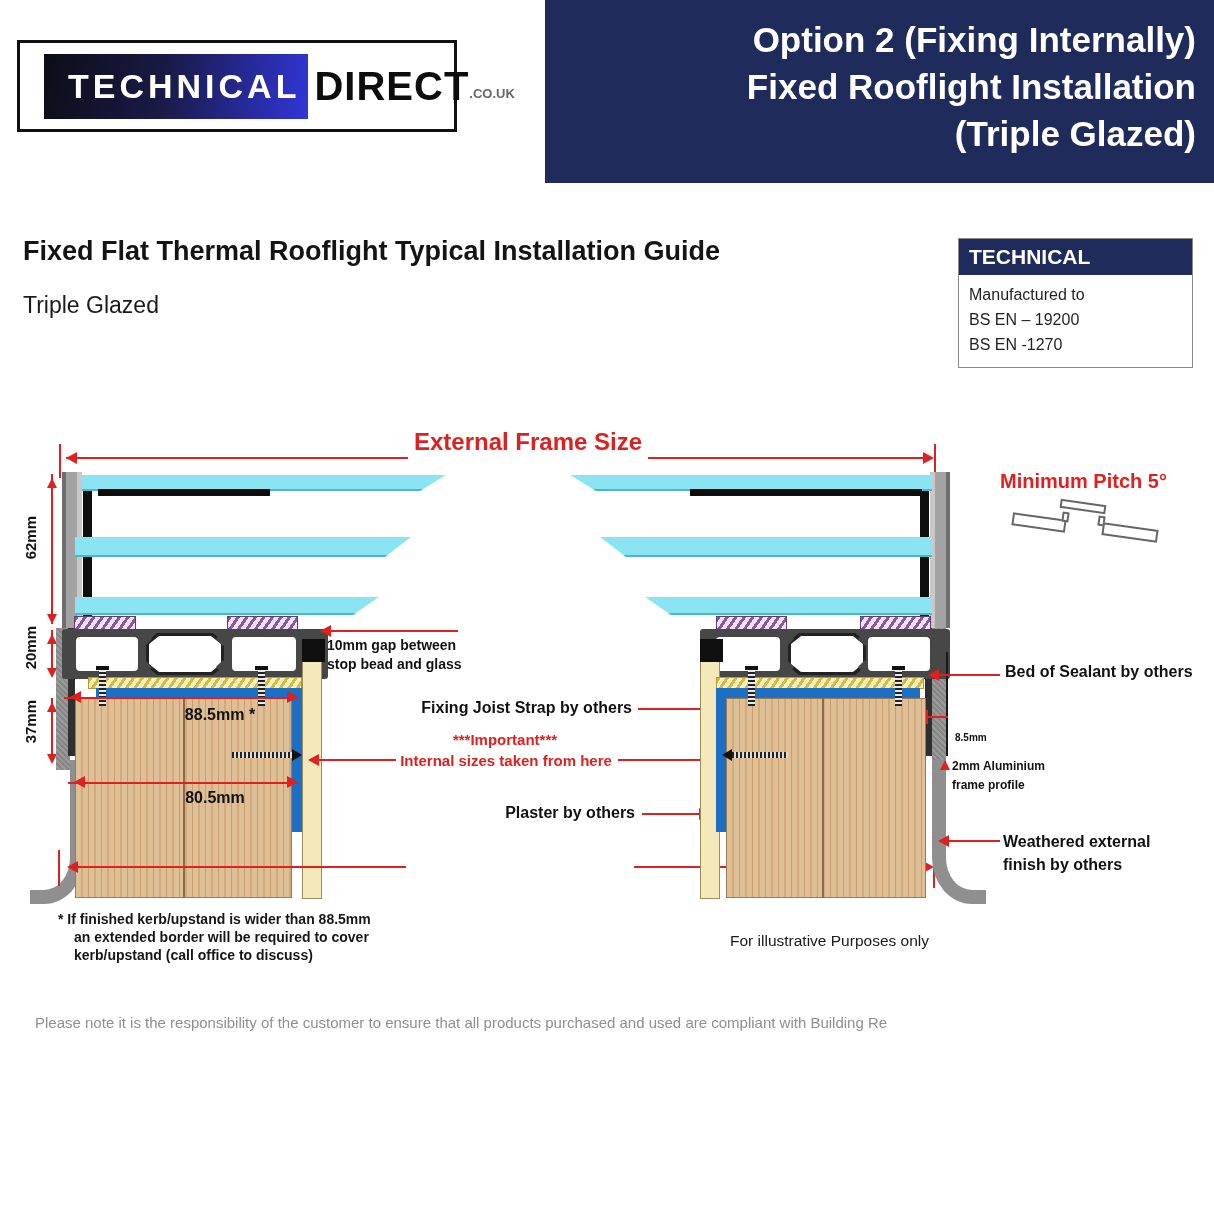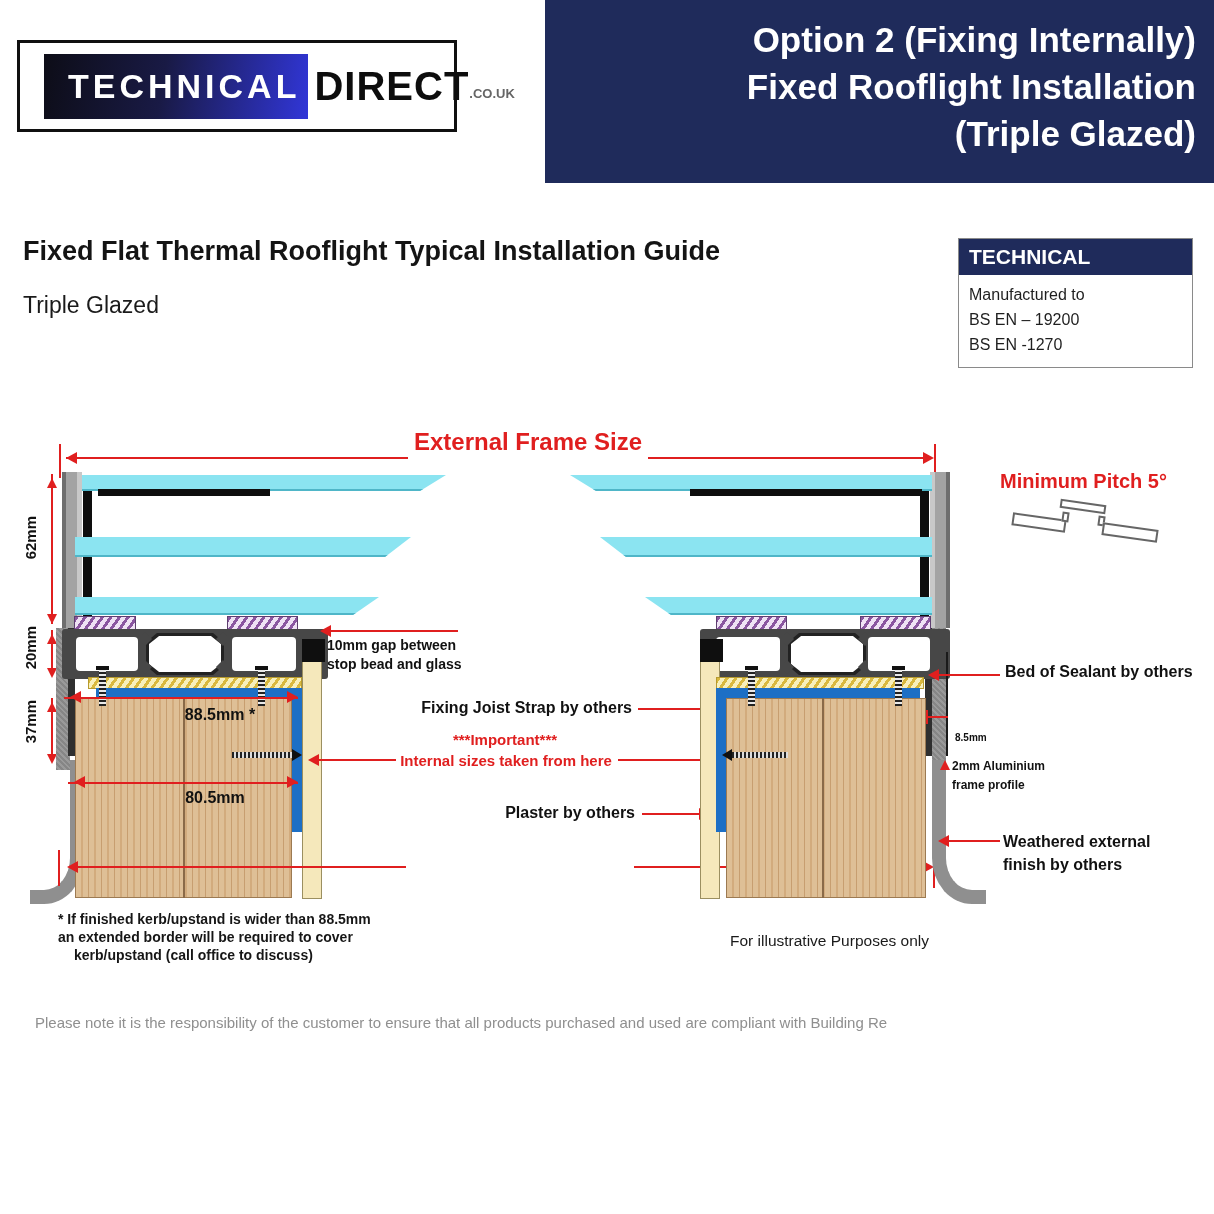--- a/index.html
+++ b/index.html
@@ -171,21 +171,21 @@
   <div class="arr arr-r" style="left:287px;top:691px;"></div>
   <div class="blk-lbl" style="left:140px;top:706px;width:160px;text-align:center;font-size:16px;">88.5mm  *</div>
 
   <div class="hline" style="left:68px;top:782px;width:230px;"></div>
   <div class="arr arr-l" style="left:68px;top:776px;"></div>
   <div class="arr arr-r" style="left:287px;top:776px;"></div>
   <div class="blk-lbl" style="left:140px;top:789px;width:150px;text-align:center;font-size:16px;">80.5mm</div>
 
   <div class="d footnote" style="left:58px;top:910px;">
     <div>* If finished kerb/upstand is wider than 88.5mm</div>
-    <div style="">an extended border will be required to cover</div>
+    <div style="margin-left:16px;">an extended border will be required to cover</div>
     <div style="margin-left:16px;">kerb/upstand (call office to discuss)</div>
   </div>
 
   <div class="arr arr-l" style="left:314px;top:625px;"></div>
   <div class="hline" style="left:324px;top:630px;width:134px;"></div>
   <div class="blk-lbl" style="left:327px;top:636px;font-size:14px;line-height:19px;">
     <div>10mm gap between</div>
     <div>stop bead and glass</div>
   </div>
 

